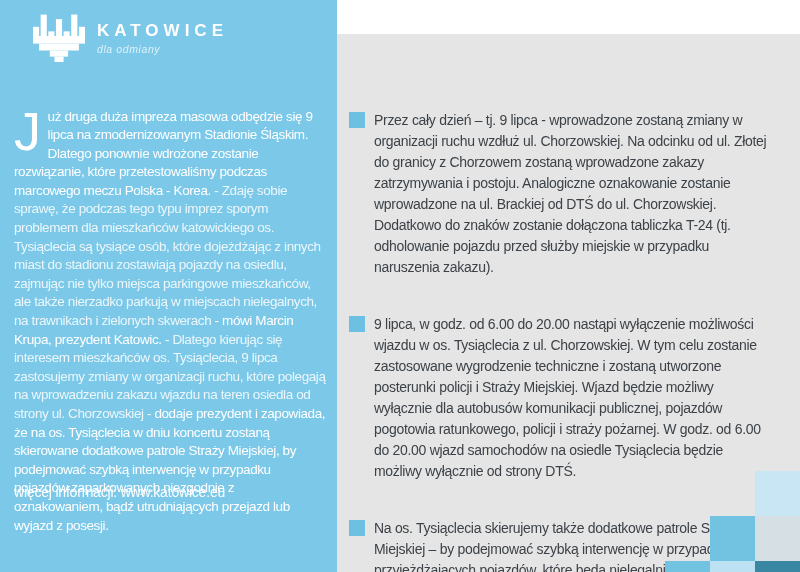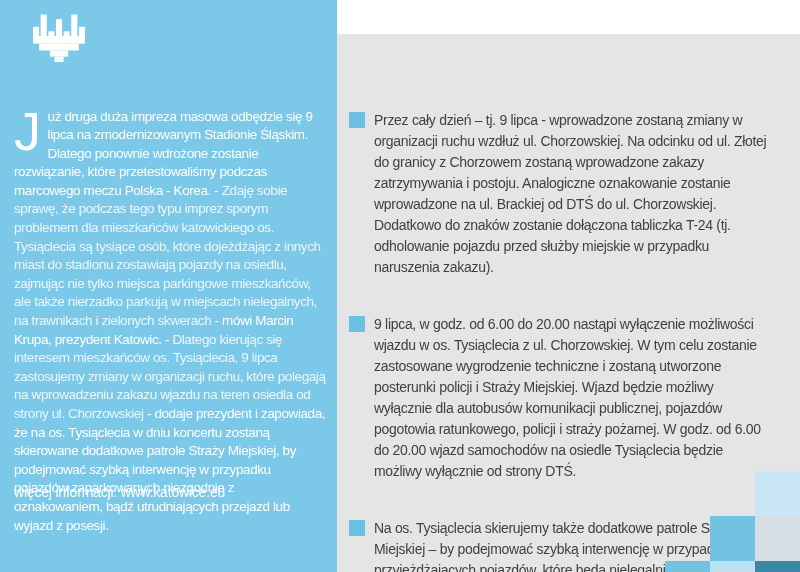--- a/index.html
+++ b/index.html
@@ -68,20 +68,24 @@
           <rect x="30" y="8" width="8" height="22"></rect>
           <rect x="40" y="24" width="8" height="6"></rect>
           <rect x="50" y="2" width="8" height="28"></rect>
           <rect x="60" y="18" width="8" height="12"></rect>
           <rect x="0" y="30" width="68" height="10"></rect>
           <rect x="8" y="40" width="52" height="9"></rect>
           <rect x="22" y="49" width="24" height="8"></rect>
           <rect x="28" y="57" width="12" height="7"></rect>
         </g>
       </svg>
+      <div class="logo-text">
+        <span class="logo-title">KATOWICE</span>
+        <span class="logo-tagline">dla odmiany</span>
+      </div>
     </div>
 
     <p class="intro"><span class="dropcap">J</span><span id="intro-segments"><span>uż druga duża impreza masowa odbędzie się 9 lipca na zmodernizowanym Stadionie Śląskim. Dlatego ponownie wdrożone zostanie rozwiązanie, które przetestowaliśmy podczas marcowego meczu Polska - Korea. - </span><span class="seg-italic">Zdaję sobie sprawę, że podczas tego typu imprez sporym problemem dla mieszkańców katowickiego os. Tysiąclecia są tysiące osób, które dojeżdżając z innych miast do stadionu zostawiają pojazdy na osiedlu, zajmując nie tylko miejsca parkingowe mieszkańców, ale także nierzadko parkują w miejscach nielegalnych, na trawnikach i zielonych skwerach</span><span> - mówi Marcin Krupa, prezydent Katowic. - </span><span class="seg-italic">Dlatego kierując się interesem mieszkańców os. Tysiąclecia, 9 lipca zastosujemy zmiany w organizacji ruchu, które polegają na wprowadzeniu zakazu wjazdu na teren osiedla od strony ul. Chorzowskiej</span><span> - dodaje prezydent i zapowiada, że na os. Tysiąclecia w dniu koncertu zostaną skierowane dodatkowe patrole Straży Miejskiej, by podejmować szybką interwencję w przypadku pojazdów zaparkowanych niezgodnie z oznakowaniem, bądź utrudniających przejazd lub wyjazd z posesji.</span></span></p>
 
     <div class="more-info">więcej informacji: www.katowice.eu</div>
   </div>
 
   <div class="right-panel">
     <ul class="bullet-list" id="bullet-list">
       <li class="bullet-item">

